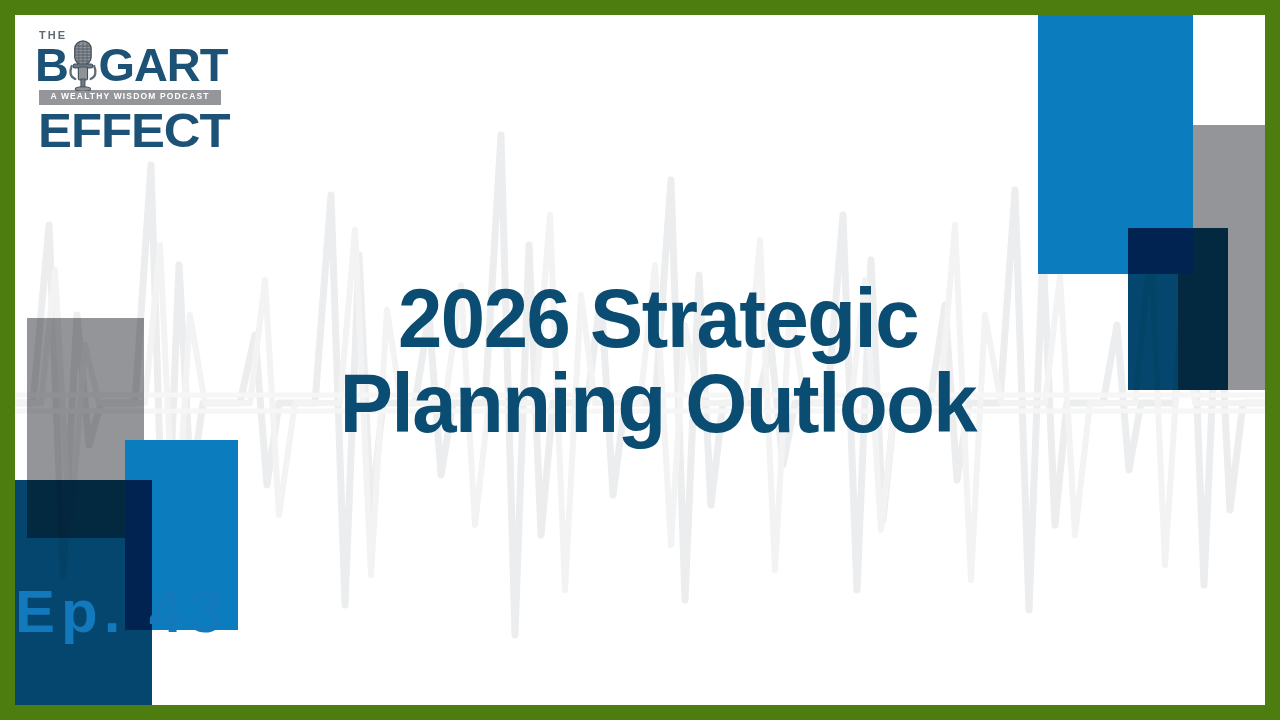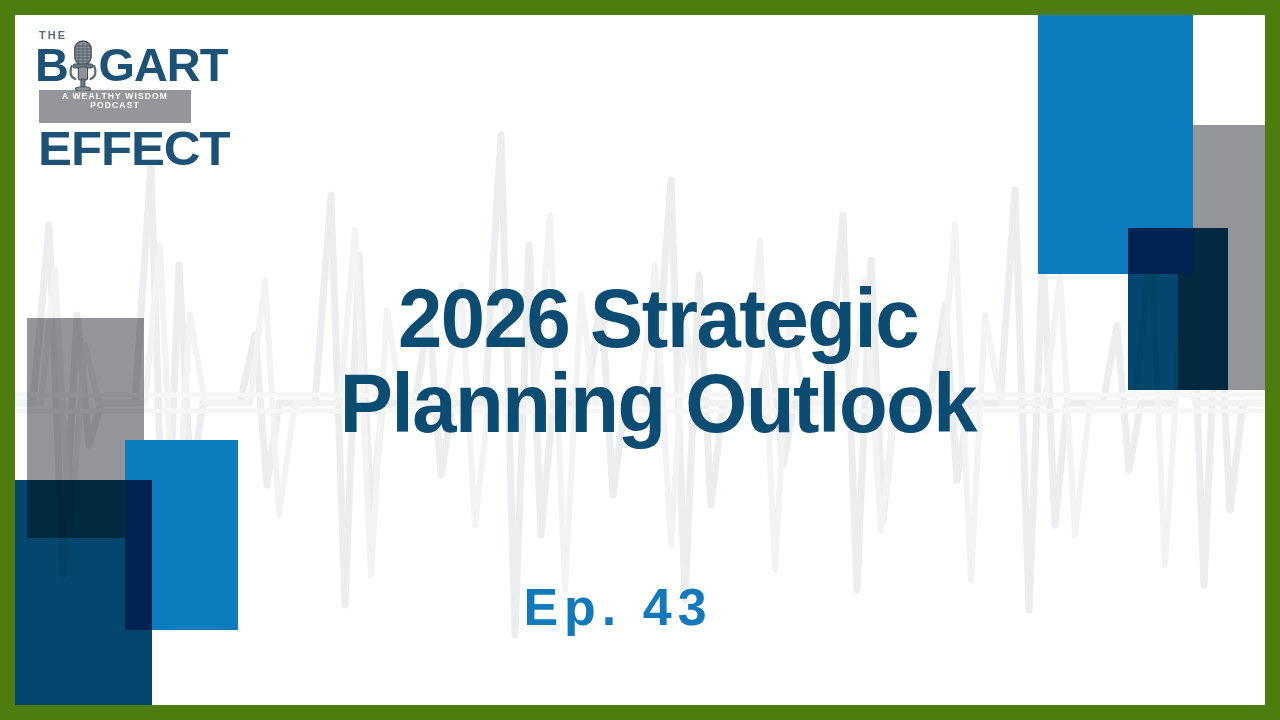--- a/index.html
+++ b/index.html
@@ -111,23 +111,23 @@
     height: 52px;
   }
   .logo-tagbar {
     background: #949699;
     color: #ffffff;
     font-family: "Liberation Sans", sans-serif;
     font-size: 8.5px;
     font-weight: 700;
     letter-spacing: 1.15px;
     text-align: center;
-    padding: 2px 0 12px;
+    padding: 2px 0 4px;
     margin-top: 2px;
-    width: 152px;
+    width: 182px;
     margin-left: 4px;
     box-sizing: border-box;
     line-height: 1.1;
   }
   .logo-effect {
     font-family: "Liberation Sans", sans-serif;
     font-weight: 700;
     font-size: 48px;
     letter-spacing: -1px;
     color: #1d5277;
@@ -156,24 +156,24 @@
     margin: 0;
     transform: scaleX(0.96);
   }
   .title .line { display: block; }
 
   .episode {
     position: absolute;
     left: 0;
     top: 562px;
     width: 1206px;
-    text-align: center;
-    font-family: "Liberation Sans", sans-serif;
-    font-weight: 700;
-    font-size: 52px;
+    text-align: left;
+    font-family: "Liberation Sans", sans-serif;
+    font-weight: 700;
+    font-size: 60px;
     letter-spacing: 6px;
     color: #1279BD;
   }
 </style>
 </head>
 <body>
 
 <div class="slide">
   <div class="stage">
 

